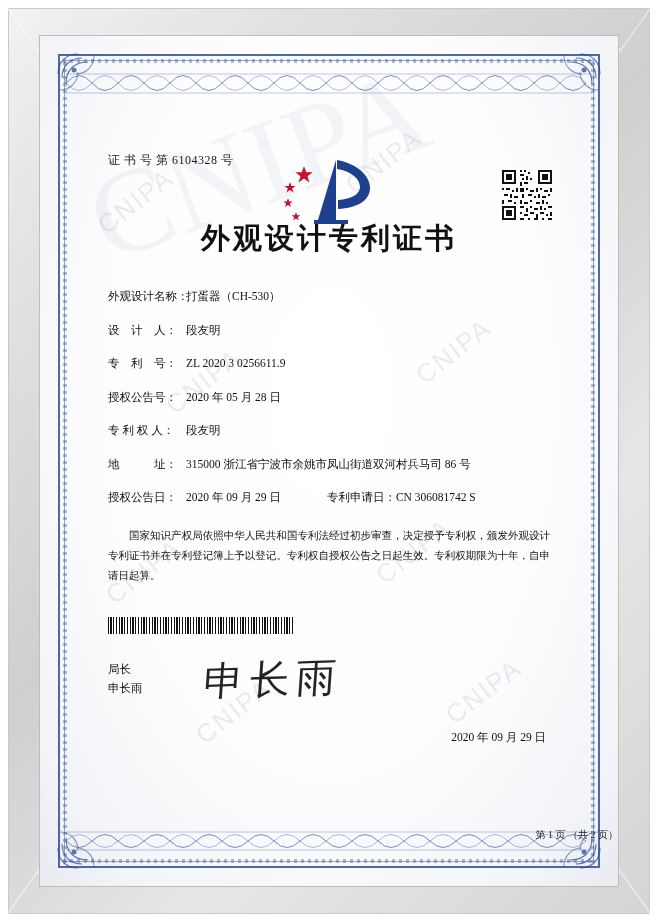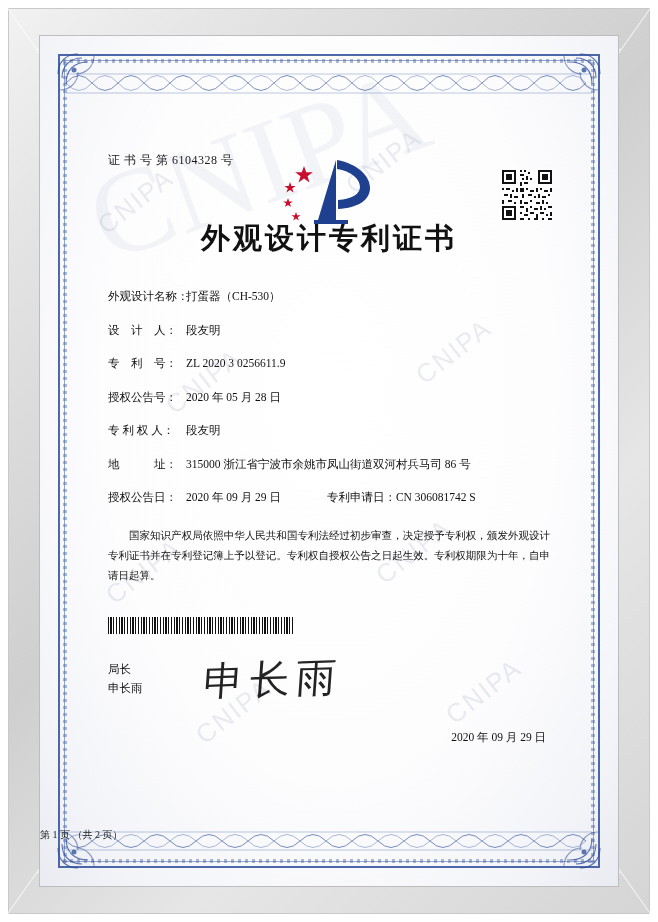--- a/index.html
+++ b/index.html
@@ -248,21 +248,21 @@
     margin-right: 28px;
     margin-top: 4px;
     font-size: 11.5px;
     color: #111;
   }
 
   .pagefoot {
     position: absolute;
     left: 0; right: 0;
     bottom: 44px;
-    text-align: left;
+    text-align: right;
     font-size: 10px;
     color: #222;
   }
 </style>
 </head>
 <body>
 
 <div class="page">
 
   <div class="frame-outer">

